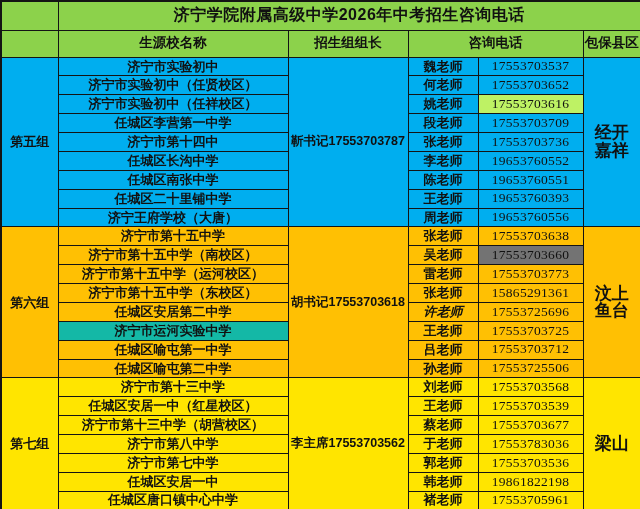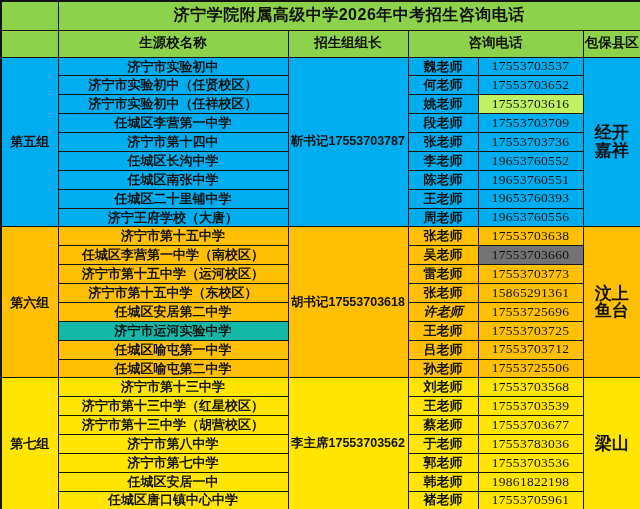--- a/index.html
+++ b/index.html
@@ -148,21 +148,21 @@
       <tr>
         <td rowspan="8" class="group-label" style="background: rgb(255, 192, 3);">第六组</td>
         <td class="school" style="background: rgb(255, 192, 3);">济宁市第十五中学</td>
         <td rowspan="8" class="leader" style="background: rgb(255, 192, 3);">胡书记17553703618</td>
         <td class="teacher" style="background: rgb(255, 192, 3);">张老师</td>
         <td class="phone" style="background: rgb(255, 192, 3);">17553703638</td>
         <td rowspan="8" class="county" style="background: rgb(255, 192, 3);">汶上
 鱼台</td>
       </tr>
       <tr>
-        <td class="school" style="background: rgb(255, 192, 3);">任城区李营第一中学（南校区）</td>
+        <td class="school" style="background: rgb(255, 192, 3);">济宁市第十五中学（南校区）</td>
         <td class="teacher" style="background: rgb(255, 192, 3);">吴老师</td>
         <td class="phone" style="background: #737373;">17553703660</td>
       </tr>
       <tr>
         <td class="school" style="background: rgb(255, 192, 3);">济宁市第十五中学（运河校区）</td>
         <td class="teacher" style="background: rgb(255, 192, 3);">雷老师</td>
         <td class="phone" style="background: rgb(255, 192, 3);">17553703773</td>
       </tr>
       <tr>
         <td class="school" style="background: rgb(255, 192, 3);">济宁市第十五中学（东校区）</td>
@@ -191,21 +191,21 @@
       </tr>
       <tr>
         <td rowspan="7" class="group-label" style="background: rgb(255, 229, 0);">第七组</td>
         <td class="school" style="background: rgb(255, 229, 0);">济宁市第十三中学</td>
         <td rowspan="7" class="leader" style="background: rgb(255, 229, 0);">李主席17553703562</td>
         <td class="teacher" style="background: rgb(255, 229, 0);">刘老师</td>
         <td class="phone" style="background: rgb(255, 229, 0);">17553703568</td>
         <td rowspan="7" class="county" style="background: rgb(255, 229, 0);">梁山</td>
       </tr>
       <tr>
-        <td class="school" style="background: rgb(255, 229, 0);">济宁市第十三中学（红星校区）</td>
+        <td class="school" style="background: rgb(255, 229, 0);">任城区安居一中（红星校区）</td>
         <td class="teacher" style="background: rgb(255, 229, 0);">王老师</td>
         <td class="phone" style="background: rgb(255, 229, 0);">17553703539</td>
       </tr>
       <tr>
         <td class="school" style="background: rgb(255, 229, 0);">济宁市第十三中学（胡营校区）</td>
         <td class="teacher" style="background: rgb(255, 229, 0);">蔡老师</td>
         <td class="phone" style="background: rgb(255, 229, 0);">17553703677</td>
       </tr>
       <tr>
         <td class="school" style="background: rgb(255, 229, 0);">济宁市第八中学</td>

